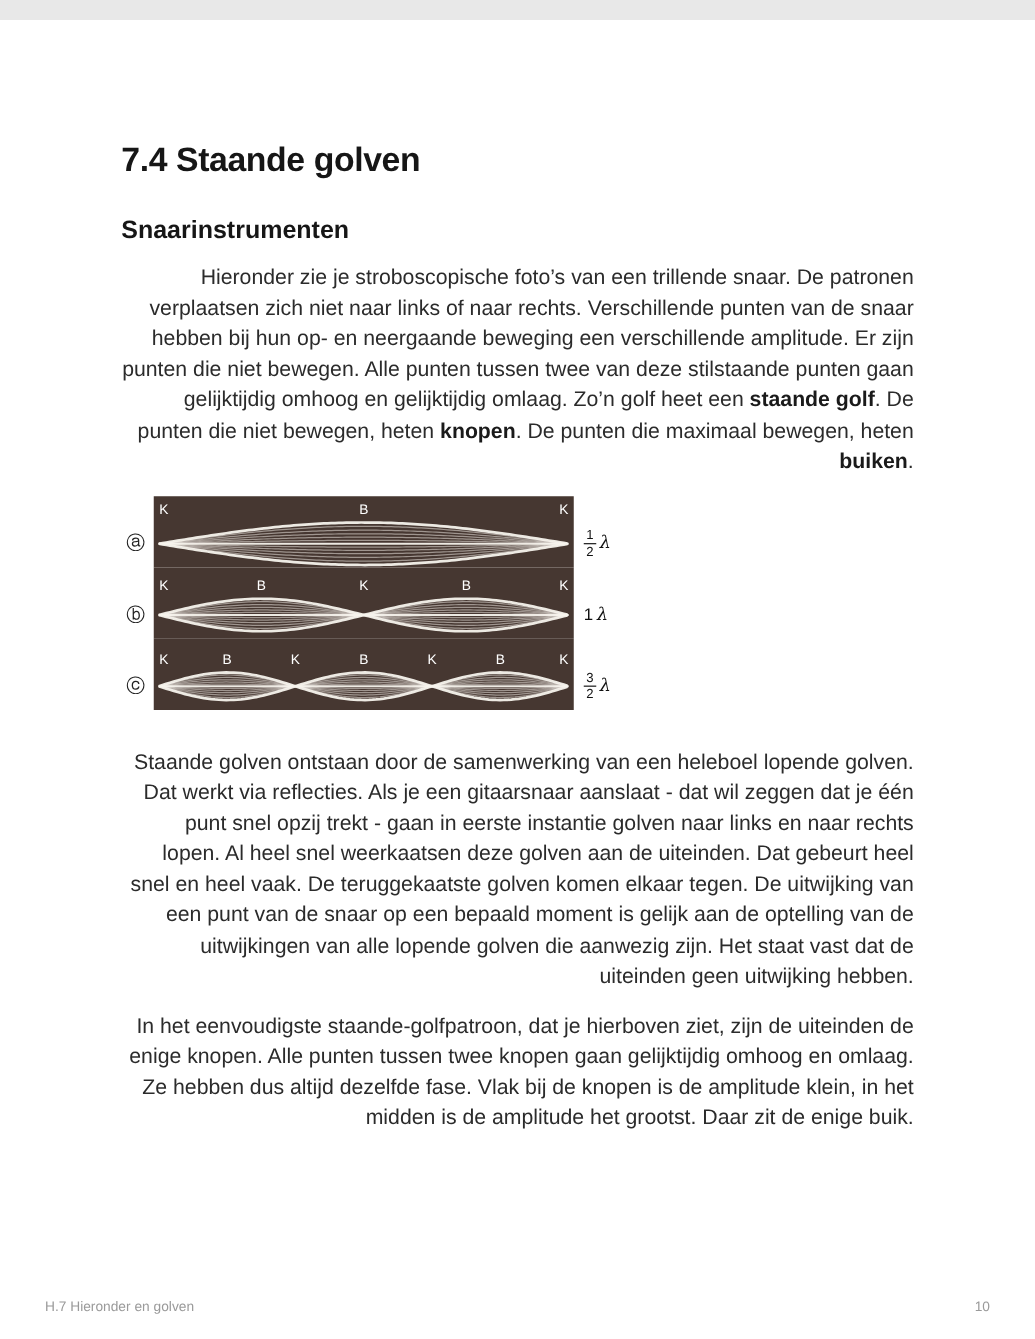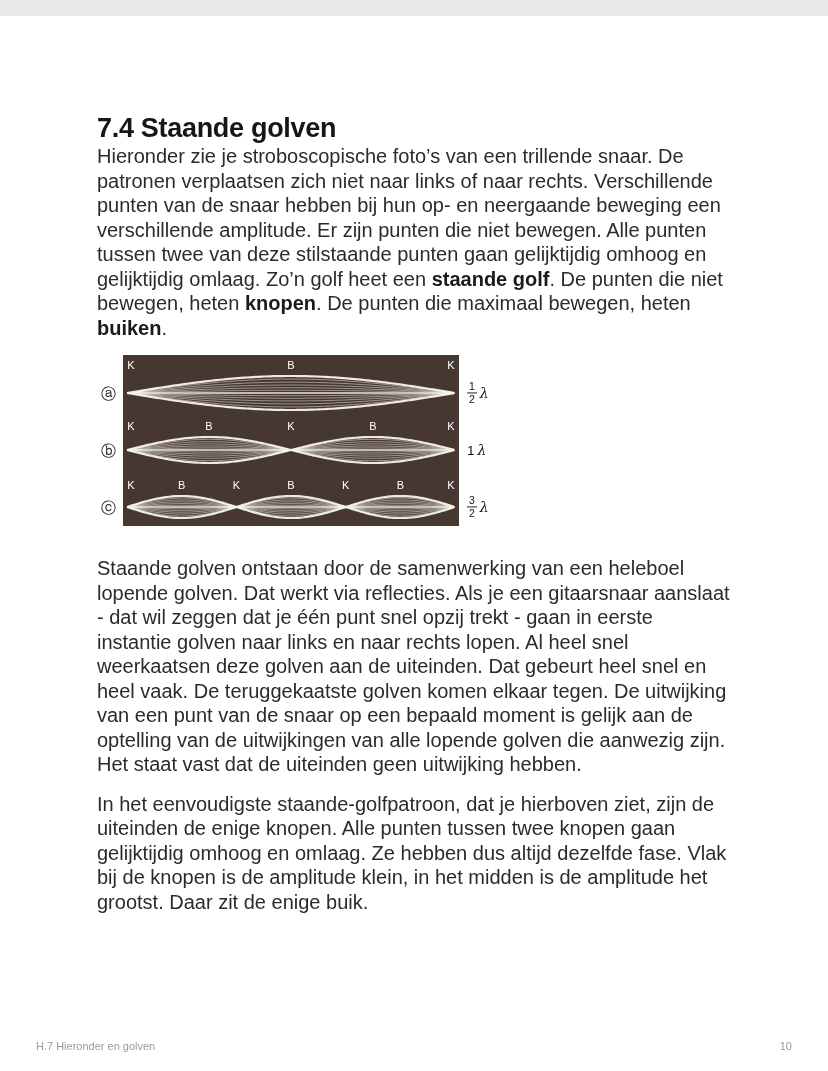--- a/index.html
+++ b/index.html
@@ -16,22 +16,23 @@
   }
   h1.title {
     font-size:27px; font-weight:bold; color:#161616;
     margin:96px 0 0 0; line-height:1.2; letter-spacing:-0.3px;
   }
   h2.subtitle {
     font-size:20px; font-weight:bold; color:#161616;
     margin:28px 0 14px 0; line-height:1.2;
   }
   .para {
-    font-size:20px; line-height:24.5px; color:#2b2b2b;
+    font-size:17px; line-height:24.5px; color:#2b2b2b;
     margin:0 0 15px 0;
+    text-align:right;
   }
   .para strong { font-weight:bold; color:#1a1a1a; }
 
   figure.waves-figure {
     margin:12px 0 30px 0; padding:0;
   }
   .fig-row { position:relative; height:57px; width:430px; }
   .fig-row .circ {
     position:absolute; left:4px; top:38px; transform:translateY(-50%);
     font-size:15px; color:#222; line-height:1;
@@ -53,20 +54,21 @@
     display:flex; justify-content:space-between;
     font-size:11px; color:#9a9a9a;
   }
 </style>
 </head>
 <body>
 
 <div class="page">
   <div class="content">
     <h1 class="title">7.4 Staande golven</h1>
+    <h2 class="subtitle">Snaarinstrumenten</h2>
 
     <div class="para"><span>Hieronder zie je stroboscopische foto’s van een trillende snaar. De patronen verplaatsen zich niet naar links of naar rechts. Verschillende punten van de snaar hebben bij hun op- en neergaande beweging een verschillende amplitude. Er zijn punten die niet bewegen. Alle punten tussen twee van deze stilstaande punten gaan gelijktijdig omhoog en gelijktijdig omlaag. Zo’n golf heet een </span><strong>staande golf</strong><span>. De punten die niet bewegen, heten </span><strong>knopen</strong><span>. De punten die maximaal bewegen, heten </span><strong>buiken</strong><span>.</span></div>
 
     <figure class="waves-figure" id="figure">
         <div class="fig-row">
           <span class="circ">ⓐ</span>
           <svg width="336" height="57" style="background: rgb(70, 55, 49);">
             <path d="M4.0,38.00L7.0,37.51L10.0,37.02L13.0,36.54L16.0,36.05L19.0,35.57L22.0,35.08L25.0,34.60L28.0,34.13L31.0,33.65L34.0,33.18L37.0,32.72L40.0,32.25L43.0,31.80L46.0,31.34L49.0,30.90L52.0,30.46L55.0,30.02L58.0,29.59L61.0,29.17L64.0,28.76L67.0,28.35L70.0,27.96L73.0,27.57L76.0,27.18L79.0,26.81L82.0,26.45L85.0,26.09L88.0,25.75L91.0,25.42L94.0,25.09L97.0,24.78L100.0,24.48L103.0,24.19L106.0,23.91L109.0,23.64L112.0,23.39L115.0,23.14L118.0,22.91L121.0,22.69L124.0,22.49L127.0,22.29L130.0,22.11L133.0,21.95L136.0,21.79L139.0,21.65L142.0,21.52L145.0,21.41L148.0,21.31L151.0,21.22L154.0,21.15L157.0,21.09L160.0,21.05L163.0,21.02L166.0,21.00L169.0,21.00L172.0,21.01L175.0,21.04L178.0,21.08L181.0,21.13L184.0,21.20L187.0,21.28L190.0,21.38L193.0,21.49L196.0,21.61L199.0,21.74L202.0,21.89L205.0,22.06L208.0,22.23L211.0,22.42L214.0,22.62L217.0,22.84L220.0,23.07L223.0,23.30L226.0,23.56L229.0,23.82L232.0,24.10L235.0,24.38L238.0,24.68L241.0,24.99L244.0,25.31L247.0,25.64L250.0,25.98L253.0,26.33L256.0,26.69L259.0,27.06L262.0,27.44L265.0,27.82L268.0,28.22L271.0,28.62L274.0,29.03L277.0,29.45L280.0,29.88L283.0,30.31L286.0,30.75L289.0,31.19L292.0,31.65L295.0,32.10L298.0,32.56L301.0,33.03L304.0,33.50L307.0,33.97L310.0,34.44L313.0,34.92L316.0,35.40L319.0,35.89L322.0,36.37L325.0,36.86L328.0,37.35L331.0,37.84" fill="none" stroke="#f7f3ed" stroke-width="2.2" stroke-opacity="0.95"></path>
             <path d="M4.0,38.00L7.0,38.49L10.0,38.98L13.0,39.46L16.0,39.95L19.0,40.43L22.0,40.92L25.0,41.40L28.0,41.87L31.0,42.35L34.0,42.82L37.0,43.28L40.0,43.75L43.0,44.20L46.0,44.66L49.0,45.10L52.0,45.54L55.0,45.98L58.0,46.41L61.0,46.83L64.0,47.24L67.0,47.65L70.0,48.04L73.0,48.43L76.0,48.82L79.0,49.19L82.0,49.55L85.0,49.91L88.0,50.25L91.0,50.58L94.0,50.91L97.0,51.22L100.0,51.52L103.0,51.81L106.0,52.09L109.0,52.36L112.0,52.61L115.0,52.86L118.0,53.09L121.0,53.31L124.0,53.51L127.0,53.71L130.0,53.89L133.0,54.05L136.0,54.21L139.0,54.35L142.0,54.48L145.0,54.59L148.0,54.69L151.0,54.78L154.0,54.85L157.0,54.91L160.0,54.95L163.0,54.98L166.0,55.00L169.0,55.00L172.0,54.99L175.0,54.96L178.0,54.92L181.0,54.87L184.0,54.80L187.0,54.72L190.0,54.62L193.0,54.51L196.0,54.39L199.0,54.26L202.0,54.11L205.0,53.94L208.0,53.77L211.0,53.58L214.0,53.38L217.0,53.16L220.0,52.93L223.0,52.70L226.0,52.44L229.0,52.18L232.0,51.90L235.0,51.62L238.0,51.32L241.0,51.01L244.0,50.69L247.0,50.36L250.0,50.02L253.0,49.67L256.0,49.31L259.0,48.94L262.0,48.56L265.0,48.18L268.0,47.78L271.0,47.38L274.0,46.97L277.0,46.55L280.0,46.12L283.0,45.69L286.0,45.25L289.0,44.81L292.0,44.35L295.0,43.90L298.0,43.44L301.0,42.97L304.0,42.50L307.0,42.03L310.0,41.56L313.0,41.08L316.0,40.60L319.0,40.11L322.0,39.63L325.0,39.14L328.0,38.65L331.0,38.16" fill="none" stroke="#f7f3ed" stroke-width="2.2" stroke-opacity="0.95"></path>
             <path d="M4.0,38.00L7.0,37.60L10.0,37.20L13.0,36.80L16.0,36.40L19.0,36.00L22.0,35.61L25.0,35.21L28.0,34.82L31.0,34.44L34.0,34.05L37.0,33.67L40.0,33.29L43.0,32.91L46.0,32.54L49.0,32.18L52.0,31.81L55.0,31.46L58.0,31.11L61.0,30.76L64.0,30.42L67.0,30.09L70.0,29.76L73.0,29.44L76.0,29.13L79.0,28.83L82.0,28.53L85.0,28.24L88.0,27.96L91.0,27.68L94.0,27.42L97.0,27.16L100.0,26.91L103.0,26.68L106.0,26.45L109.0,26.23L112.0,26.02L115.0,25.82L118.0,25.63L121.0,25.45L124.0,25.28L127.0,25.12L130.0,24.97L133.0,24.84L136.0,24.71L139.0,24.59L142.0,24.49L145.0,24.40L148.0,24.31L151.0,24.24L154.0,24.19L157.0,24.14L160.0,24.10L163.0,24.08L166.0,24.06L169.0,24.06L172.0,24.07L175.0,24.09L178.0,24.12L181.0,24.17L184.0,24.22L187.0,24.29L190.0,24.37L193.0,24.46L196.0,24.56L199.0,24.67L202.0,24.79L205.0,24.93L208.0,25.07L211.0,25.23L214.0,25.39L217.0,25.57L220.0,25.75L223.0,25.95L226.0,26.16L229.0,26.37L232.0,26.60L235.0,26.83L238.0,27.08L241.0,27.33L244.0,27.59L247.0,27.86L250.0,28.14L253.0,28.43L256.0,28.73L259.0,29.03L262.0,29.34L265.0,29.66L268.0,29.98L271.0,30.31L274.0,30.65L277.0,30.99L280.0,31.34L283.0,31.70L286.0,32.05L289.0,32.42L292.0,32.79L295.0,33.16L298.0,33.54L301.0,33.92L304.0,34.31L307.0,34.69L310.0,35.08L313.0,35.48L316.0,35.87L319.0,36.27L322.0,36.67L325.0,37.07L328.0,37.47L331.0,37.87" fill="none" stroke="#f7f3ed" stroke-width="1" stroke-opacity="0.5"></path>

